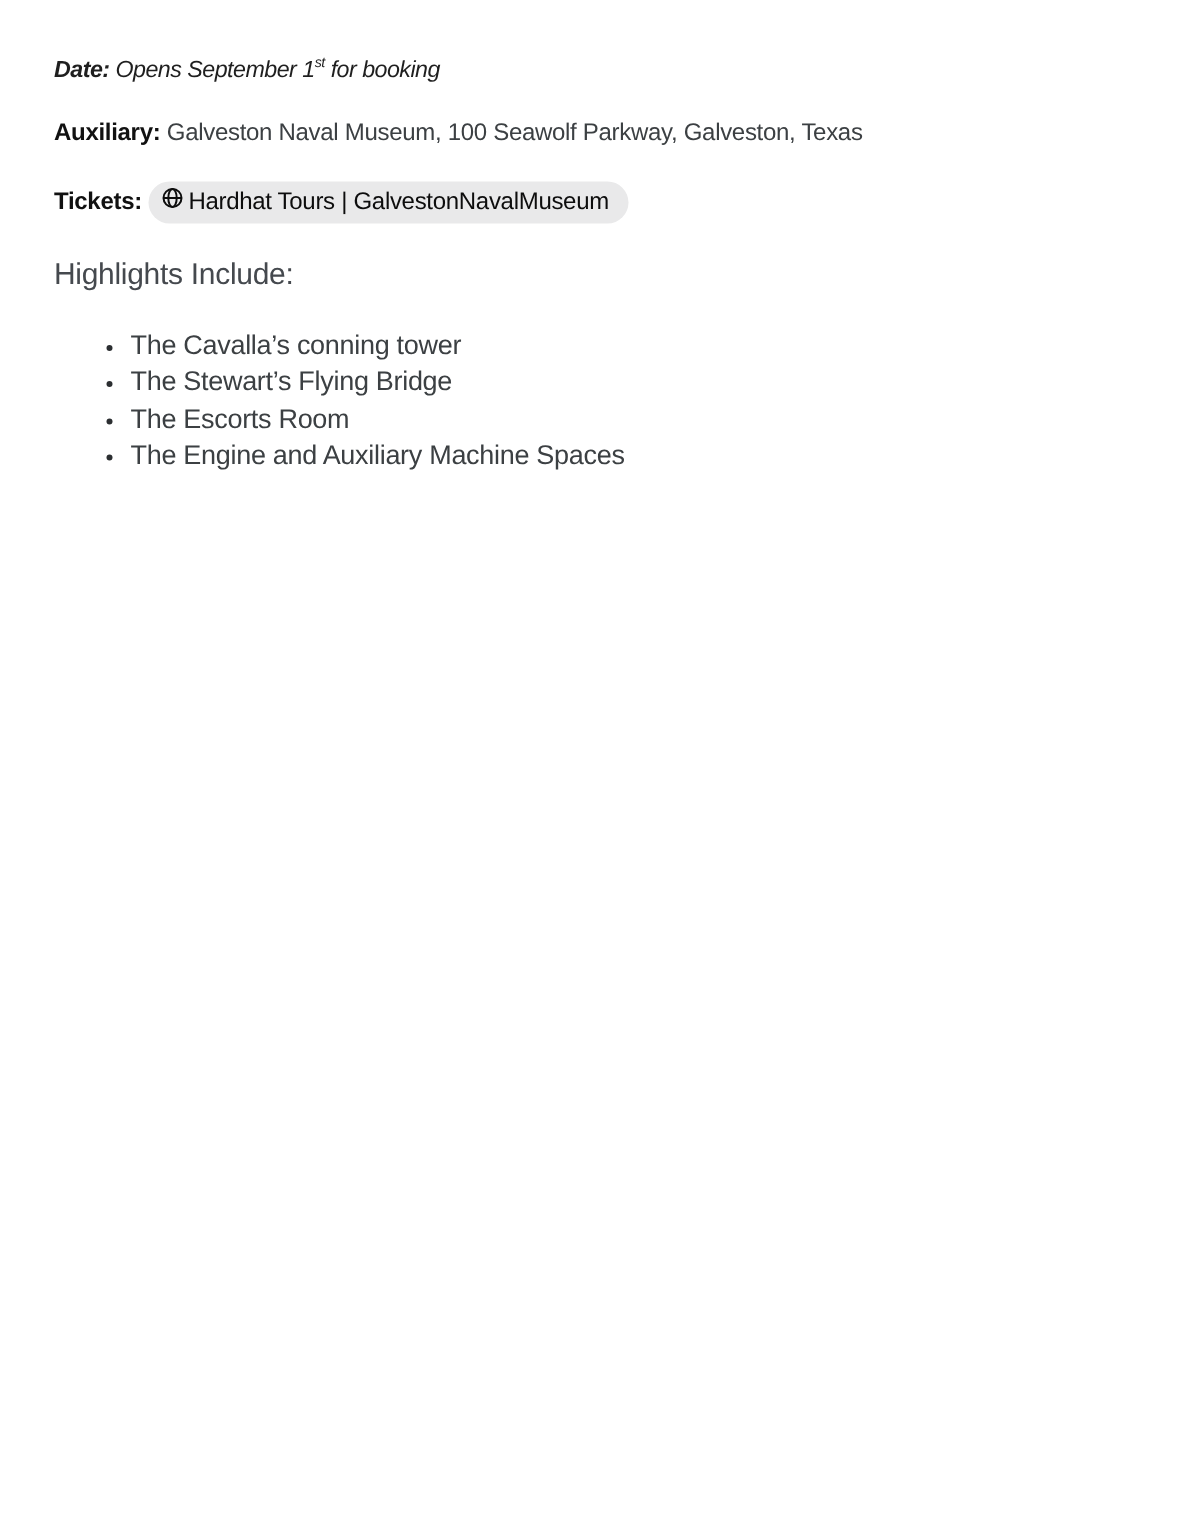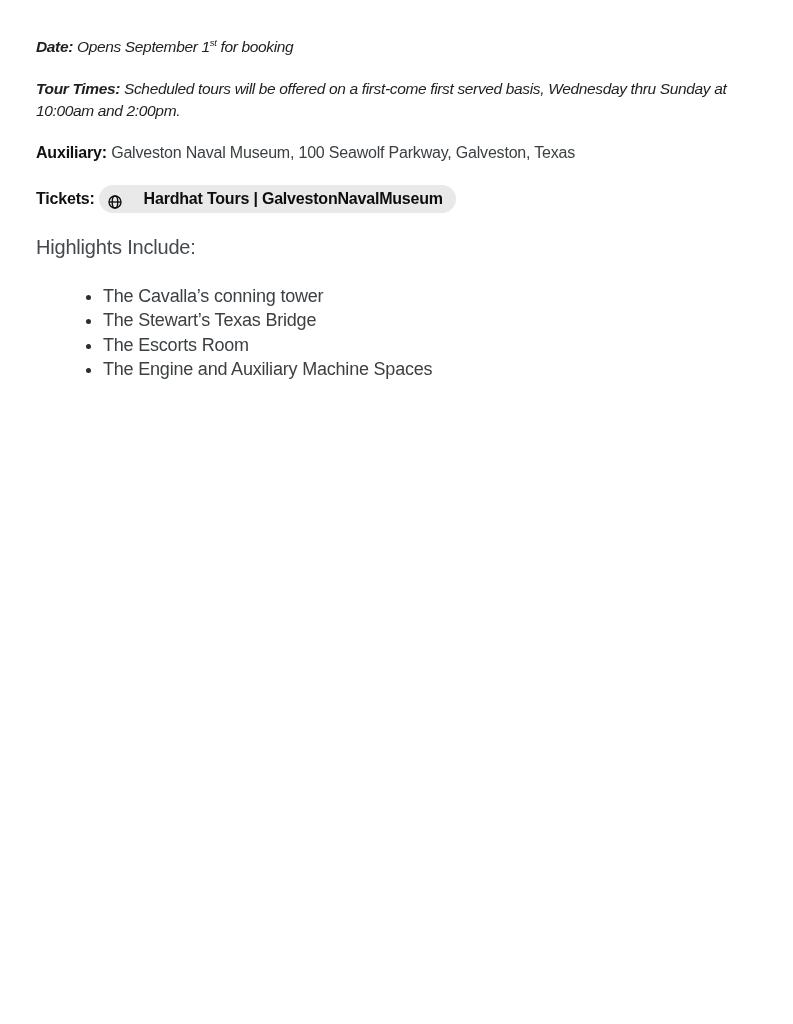--- a/index.html
+++ b/index.html
@@ -49,26 +49,26 @@
     color: #111111;
   }
   
   .tickets-line {
     display: flex;
     align-items: center;
     gap: 4px;
   }
   .chip {
     display: inline-flex;
-    align-items: flex-end;
-    gap: 21px;
+    align-items: flex-start;
+    gap: 3px;
     background: #e9e9ea;
     border-radius: 14px;
     padding: 3px 13px 3px 8px;
-    font-weight: bold;
+    font-weight: normal;
     color: #0d0d0d;
     font-size: 16px;
     letter-spacing: -0.2px;
     text-decoration: none;
     cursor: pointer;
   }
   .globe {
     width: 16px;
     height: 16px;
     flex: 0 0 auto;
@@ -87,21 +87,21 @@
     line-height: 1.48;
   }
   .section-label {
     font-size: 20px;
     letter-spacing: -0.2px;
     color: #45494e;
     margin-bottom: 14px !important;
   }
   
   ul.highlights {
-    margin: 16px;
+    margin: 0;
     padding: 6px 0 0 50px;
     list-style: disc;
   }
   ul.highlights li {
     font-size: 18px;
     letter-spacing: -0.2px;
     color: #3c4043;
     line-height: 1.36;
     padding-left: 1px;
   }
@@ -110,21 +110,20 @@
     font-size: 15px;
   }
 </style>
 </head>
 <body>
 
 <div class="page">
 
   <p class="meta-italic"><span class="label">Date:</span><span> </span><span>Opens September 1</span><sup class="ord">st</sup><span> for booking</span></p>
 
-  <p class="meta-italic"><span class="label">Tour Times:</span><span> </span><span>Scheduled tours will be offered on a first-come first served basis, Wednesday thru Sunday at 10:00am and 2:00pm.</span></p>
 
   <p class="meta-plain"><span class="label">Auxiliary:</span><span> </span><span>Galveston Naval Museum, 100 Seawolf Parkway, Galveston, Texas</span></p>
 
   <p class="meta-plain tickets-line">
     <span class="label">Tickets:</span>
     <a class="chip">
       <span class="globe">
         <svg viewBox="0 0 24 24" fill="none" stroke="#0d0d0d" stroke-width="2">
           <circle cx="12" cy="12" r="9"></circle>
           <ellipse cx="12" cy="12" rx="4.2" ry="9"></ellipse>
@@ -133,18 +132,18 @@
       </span>
       <span>Hardhat Tours | GalvestonNavalMuseum</span>
     </a>
   </p>
 
 
   <p class="section-label">Highlights Include:</p>
 
   <ul class="highlights">
     <li>The Cavalla’s conning tower</li>
-    <li>The Stewart’s Texas Bridge</li>
+    <li>The Stewart’s Flying Bridge</li>
     <li>The Escorts Room</li>
     <li>The Engine and Auxiliary Machine Spaces</li>
   </ul>
 
 </div>
 
 </body></html>

